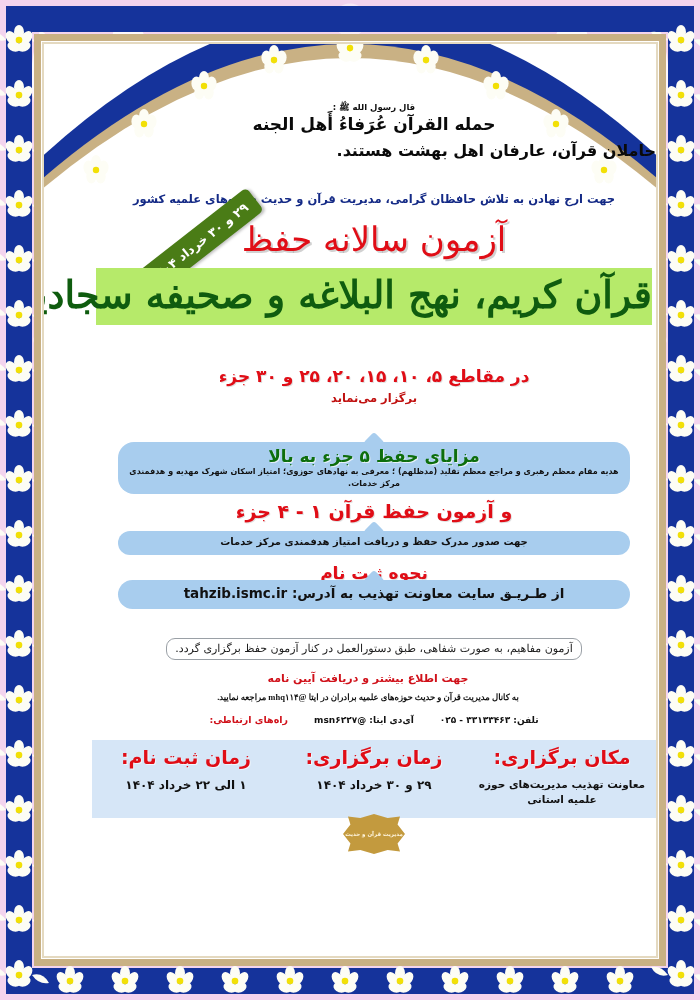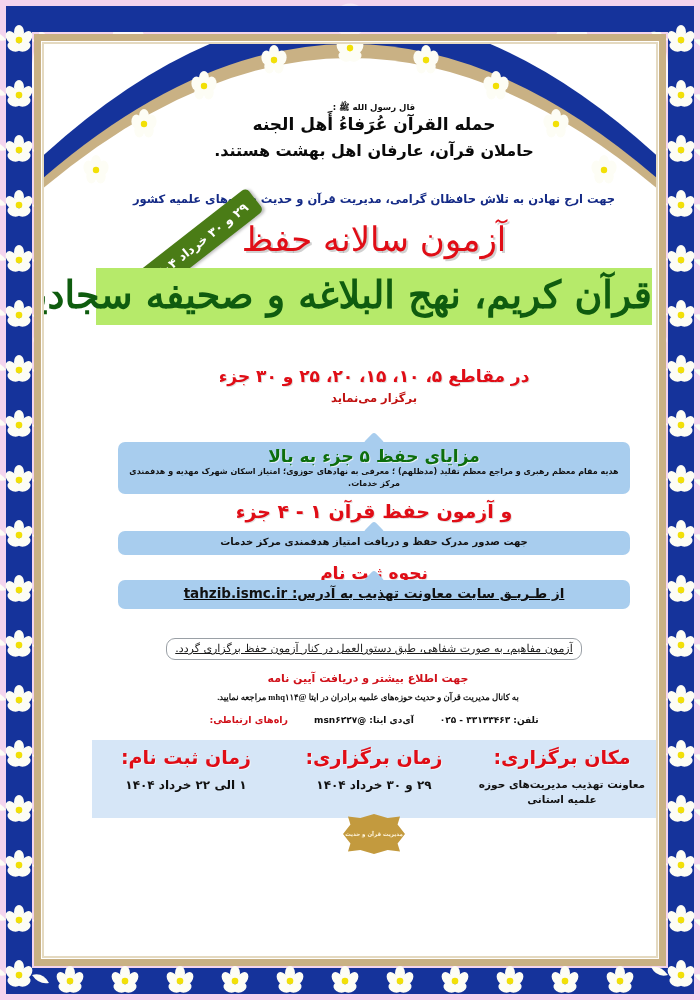--- a/index.html
+++ b/index.html
@@ -77,21 +77,21 @@
   .hadith-lead{
     position:absolute;top:58px;left:0;right:0;
     font-size:8.5px;font-weight:bold;color:#111;letter-spacing:0;
   }
   .hadith-ar{
     position:absolute;top:70px;left:0;right:0;
     font-size:17px;font-weight:bold;color:#0a0a0a;
   }
   .hadith-fa{
     position:absolute;top:97px;left:0;right:0;
-    font-size:16px;font-weight:bold;color:#0a0a0a;
+    font-size:16px;font-weight:bold;color:#0a0a0a;text-align:right;
   }
   .hadith-src{
     position:absolute;top:124px;left:0;right:0;
     font-size:7px;color:#333;
   }
 
   
   .intro{
     position:absolute;top:148px;left:10px;right:10px;
     font-size:11.5px;font-weight:bold;color:#142a86;
@@ -129,62 +129,61 @@
   }
   .holds{
     position:absolute;top:347px;left:0;right:0;
     font-size:11.5px;font-weight:bold;color:#c0100f;
   }
 
   
   .blue-band{
     position:absolute;left:26px;right:26px;
     background:#a8cdee;
-    border-radius:7px;
+    border-radius:16px;
     padding:4px 10px 5px;
     box-sizing:border-box;
   }
   .blue-band::before{
     content:"";position:absolute;top:-7px;left:50%;
     transform:translateX(-50%) rotate(45deg);
     width:15px;height:15px;background:#a8cdee;border-radius:3px;
   }
   .band-title{
     font-size:17px;font-weight:bold;color:#0d6e0d;
     text-shadow:1px 1px 0 rgba(255,255,255,.7);
   }
   .band-sub{
     font-size:8px;font-weight:bold;color:#111;line-height:1.45;
   }
   .band-sub.big{font-size:13.5px;}
   .band-sub.mid{font-size:10px;}
 
   #banner-benefits{top:398px;}
   #banner-quran14{top:487px;}
-  #banner-register{top:536px;text-decoration:underline;}
+  #banner-register{top:536px;}
 
   .red-heading{
     position:absolute;left:0;right:0;
     font-size:18px;font-weight:bold;color:#e00d16;
     text-shadow:1px 1px 0 rgba(0,0,0,.12);
   }
   #heading-quran14{top:456px;font-size:19px;}
   #heading-register{top:519px;font-size:17px;}
 
   .url{font-family:"DejaVu Sans","Liberation Sans",sans-serif;direction:ltr;unicode-bidi:embed;}
 
   
   .note-box{
     position:absolute;top:594px;left:74px;right:74px;
     border:1px solid #9aa0a6;border-radius:9px;
     padding:3px 8px 4px;
     font-size:11px;color:#1b1b1b;
     font-family:"DejaVu Serif","Liberation Serif",serif;
     box-sizing:border-box;
-    text-decoration:underline;
   }
 
   
   .info-red{
     position:absolute;top:628px;left:0;right:12px;
     font-size:11px;font-weight:bold;color:#d0111a;
   }
   .info-line{
     position:absolute;top:648px;left:20px;right:32px;
     font-size:8.5px;font-weight:bold;color:#111;font-family:Liberation Serif, serif;

